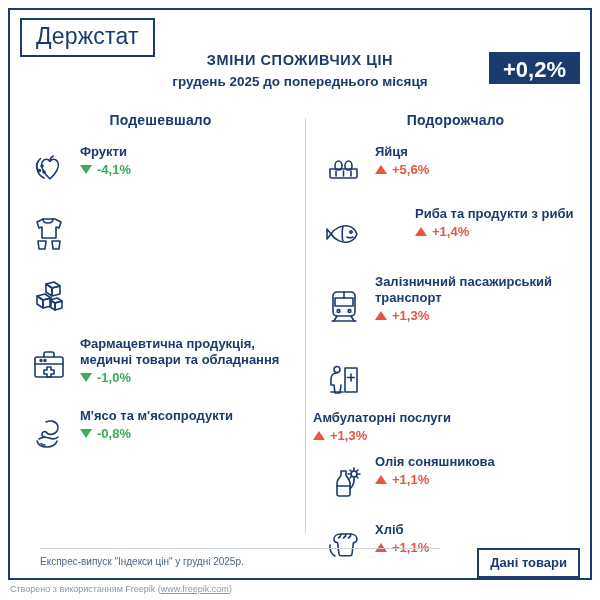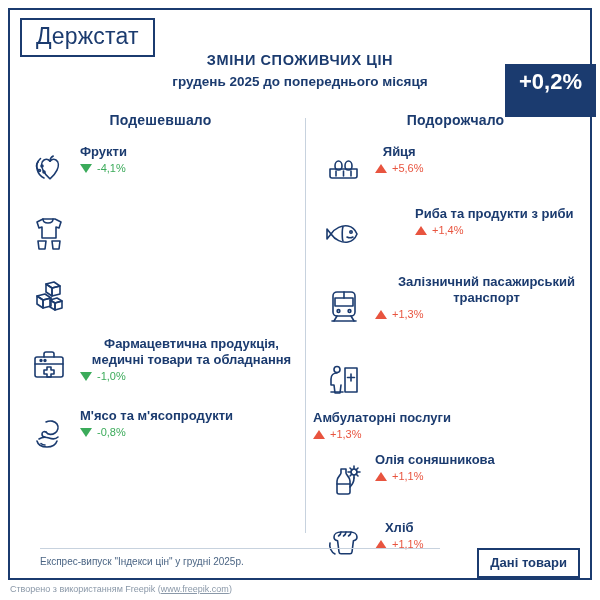--- a/index.html
+++ b/index.html
@@ -66,30 +66,29 @@
     margin-bottom: 6px;
   }
   .header-line2 {
     font-size: 13.5px;
     font-weight: bold;
     color: #1b3b6f;
     display: block;
   }
   .headline-badge {
     position: absolute;
-    right: 4px;
+    right: 20px;
     top: 52px;
     background: #1b3b6f;
     color: #ffffff;
     font-size: 22px;
     font-weight: bold;
-    padding: 7px 14px 24px 14px;
+    padding: 7px 14px 3px 14px;
     line-height: 1;
     box-sizing: border-box;
-    margin-top: 12px;
   }
   
   .columns {
     position: absolute;
     left: 10px;
     top: 112px;
     width: 580px;
     height: 430px;
   }
   .col-divider {
@@ -126,21 +125,20 @@
   .item .icon-wrap {
     width: 62px;
     min-width: 62px;
     height: 54px;
     display: flex;
     align-items: center;
     justify-content: center;
   }
   .item .txt {
     padding-top: 2px;
-    text-align: center;
   }
   .item-label {
     display: block;
     font-size: 13px;
     font-weight: bold;
     color: #1b3b6f;
     line-height: 1.22;
     margin-bottom: 3px;
   }
   .value-row {
@@ -157,22 +155,22 @@
     border-left: 6px solid transparent;
     border-right: 6px solid transparent;
     border-top: 9px solid #3bab5a;
   }
   .tri.up {
     border-left: 6px solid transparent;
     border-right: 6px solid transparent;
     border-bottom: 9px solid #e8543f;
   }
   .val {
-    font-size: 11px;
-    font-weight: normal;
+    font-size: 13px;
+    font-weight: bold;
     line-height: 1;
   }
   .val.down { color: #3bab5a; }
   .val.up { color: #e8543f; }
   
   .footer-rule {
     position: absolute;
     left: 40px;
     top: 548px;
     width: 400px;

